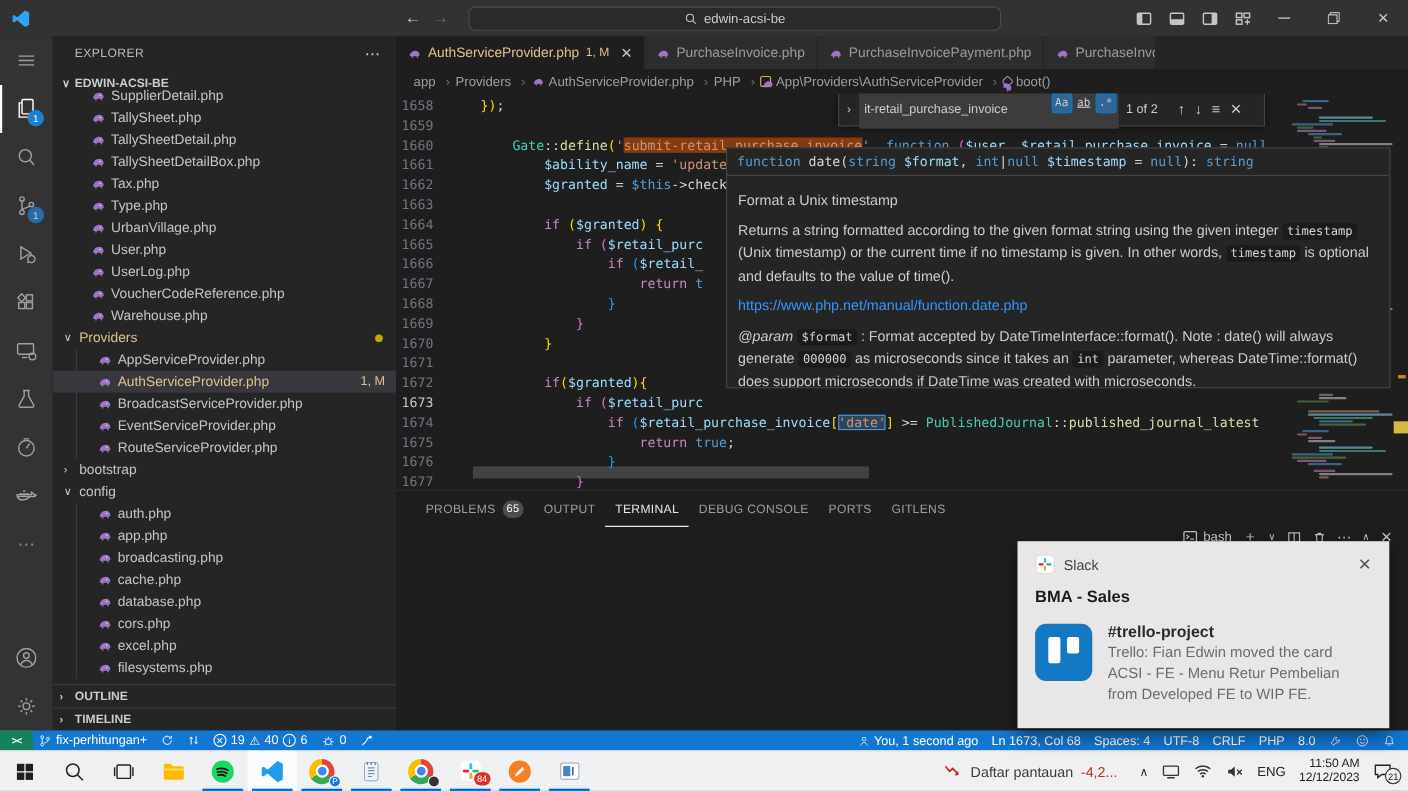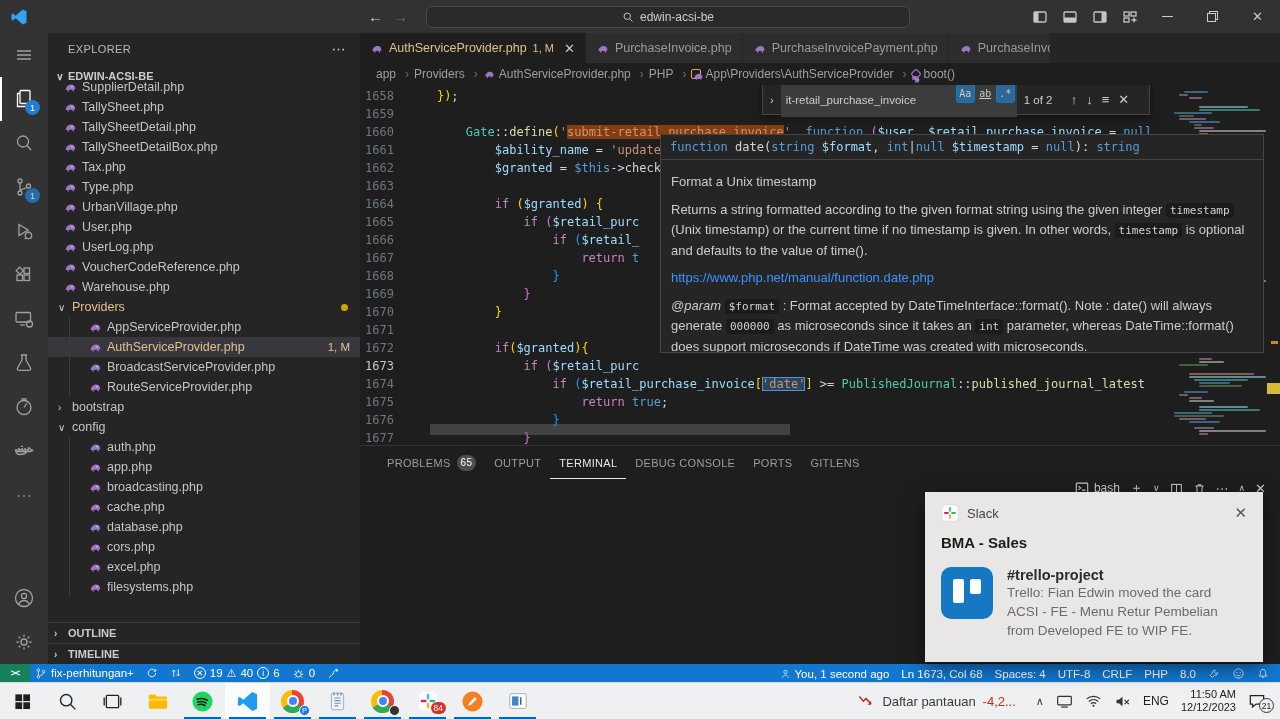--- a/index.html
+++ b/index.html
@@ -26,21 +26,21 @@
 .abadge{position:absolute;right:8px;bottom:6px;background:#1f7fd4;color:#fff;border-radius:50%;width:15px;height:15px;font-size:9px;display:flex;align-items:center;justify-content:center}
 .actspace{flex:1}
 
 .sidebar{width:312px;background:#252526;flex:none;display:flex;flex-direction:column;overflow:hidden}
 .sb-head{height:32px;display:flex;align-items:center;padding:0 14px 0 20px;font-size:11px;color:#bbb;letter-spacing:.4px;flex:none}
 .sb-head .dots{margin-left:auto;font-size:14px;color:#ccc}
 .sb-root{height:22px;display:flex;align-items:center;font-size:11px;font-weight:bold;color:#ccc;padding-left:4px;flex:none}
 .sb-root .chevron{width:16px;text-align:center;font-size:10px}
 .tree{flex:1;overflow:hidden;margin-top:-10px}
 .trow{height:20px;display:flex;align-items:center;font-size:12.5px;color:#c5c5c5;position:relative;white-space:nowrap}
-.trow.lvl1{padding-left:15px}
+.trow.lvl1{padding-left:34px}
 .trow.t-folder{padding-left:10px}
 .trow.lvl2{padding-left:40px}
 .trow.lvl2::before{content:'';position:absolute;left:21px;top:0;bottom:0;width:1px;background:#3c3c3c}
 .trow .chev{display:none;width:14px;font-size:10px;color:#ccc}
 .trow.t-folder .chev{display:inline-block}
 .trow .phpicon{display:none;margin-right:5px}
 .trow.t-php .phpicon{display:inline-block}
 .trow.amber,.trow.amber .lab{color:#e2c08d}
 .trow.selected{background:#37373d}
 .trow .tbadge{margin-left:auto;padding-right:10px;color:#e2c08d;font-size:11.5px}
@@ -461,20 +461,31 @@
           </div>
           <div class="trow t-php lvl2">
 
             <span class="phpicon">
               <svg width="14" height="14" viewBox="0 0 16 16">
                 <path d="M3 11.5C3 7.9 5.9 5 9.5 5c2.5 0 4.5 2 4.5 4.5 0 .8-.7 1.5-1.5 1.5H12l.8 1.8h-1.6l-.7-1.6H6.8V13H5.2v-1.7H4c-.6 0-1-.4-1-.8z" fill="#a074c4"></path>
                 <circle cx="10.3" cy="7.6" r=".7" fill="#fff"></circle>
               </svg>
             </span>
             <span class="lab">BroadcastServiceProvider.php</span>
+
+          </div>
+          <div class="trow t-php lvl2">
+
+            <span class="phpicon">
+              <svg width="14" height="14" viewBox="0 0 16 16">
+                <path d="M3 11.5C3 7.9 5.9 5 9.5 5c2.5 0 4.5 2 4.5 4.5 0 .8-.7 1.5-1.5 1.5H12l.8 1.8h-1.6l-.7-1.6H6.8V13H5.2v-1.7H4c-.6 0-1-.4-1-.8z" fill="#a074c4"></path>
+                <circle cx="10.3" cy="7.6" r=".7" fill="#fff"></circle>
+              </svg>
+            </span>
+            <span class="lab">EventServiceProvider.php</span>
 
           </div>
           <div class="trow t-php lvl2">
 
             <span class="phpicon">
               <svg width="14" height="14" viewBox="0 0 16 16">
                 <path d="M3 11.5C3 7.9 5.9 5 9.5 5c2.5 0 4.5 2 4.5 4.5 0 .8-.7 1.5-1.5 1.5H12l.8 1.8h-1.6l-.7-1.6H6.8V13H5.2v-1.7H4c-.6 0-1-.4-1-.8z" fill="#a074c4"></path>
                 <circle cx="10.3" cy="7.6" r=".7" fill="#fff"></circle>
               </svg>
             </span>

